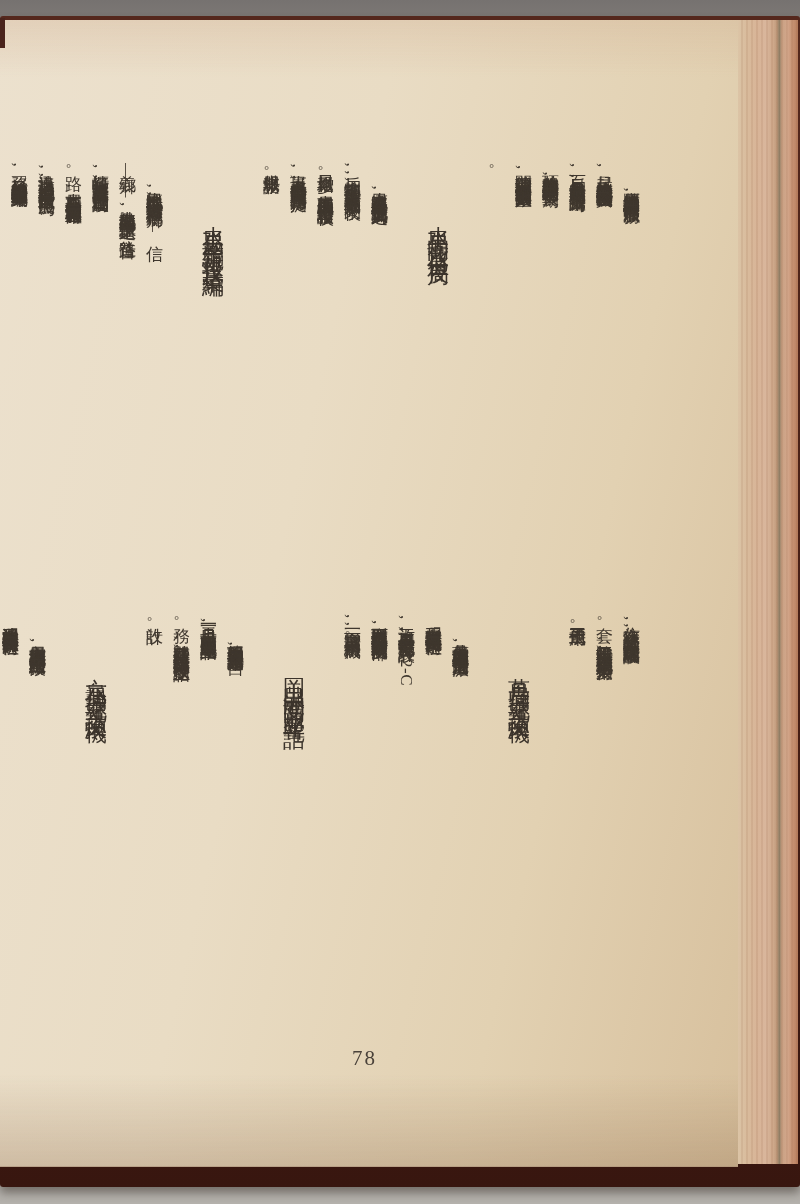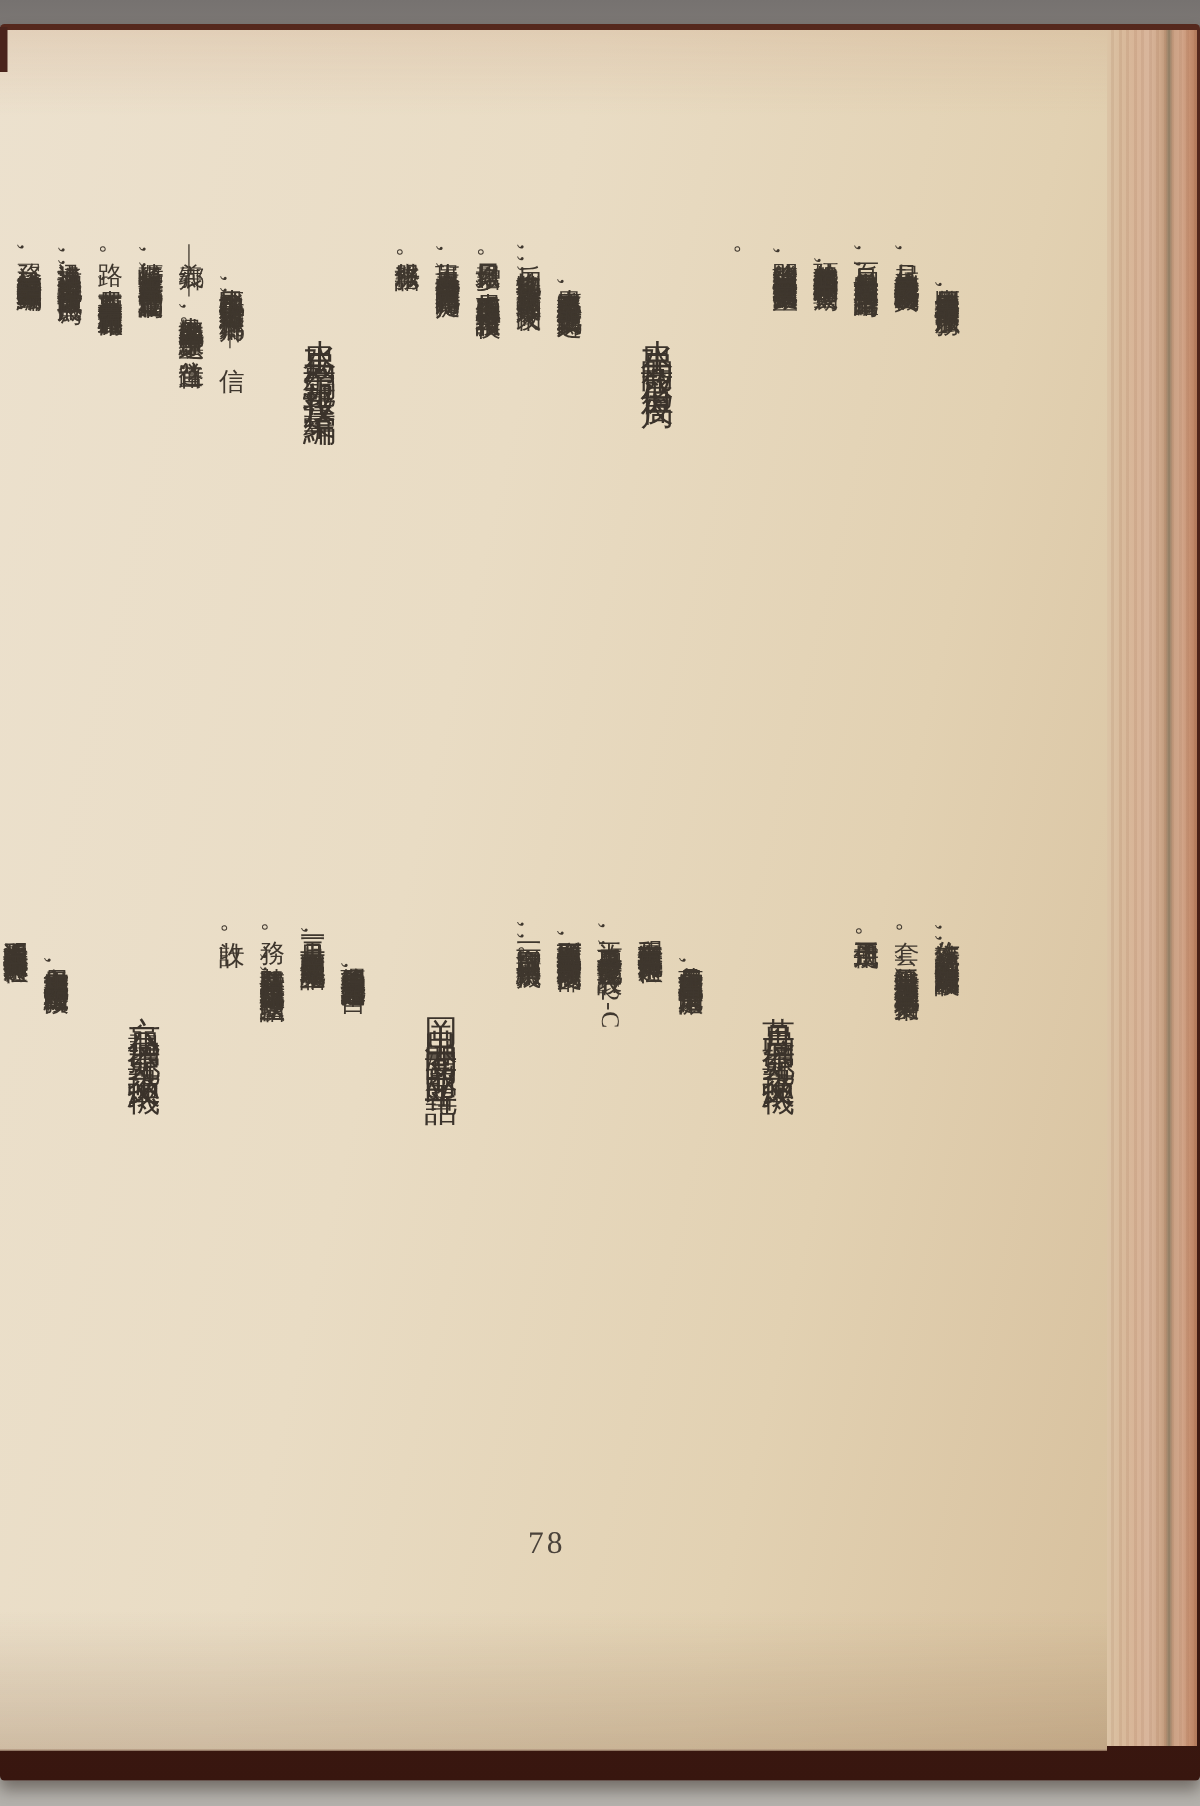--- a/index.html
+++ b/index.html
@@ -52,21 +52,21 @@
     font-size:22px;
     font-weight:normal;
     line-height:36px;
     letter-spacing:5px;
     padding-inline-start:46px;
     color:#3b332b;
   }
   .reg-upper{top:162px;right:128px;height:414px;}
   .reg-lower{top:614px;right:128px;height:414px;}
   .folio{
-    position:absolute;top:1016px;left:352px;
+    position:absolute;top:1046px;left:352px;
     font-size:21px;letter-spacing:2px;color:#4a423a;
   }
   
   .cover-sliver{
     position:absolute;left:0;top:18px;width:5px;height:30px;
     background:#4a241c;
   }
 </style>
 </head>
 <body>

